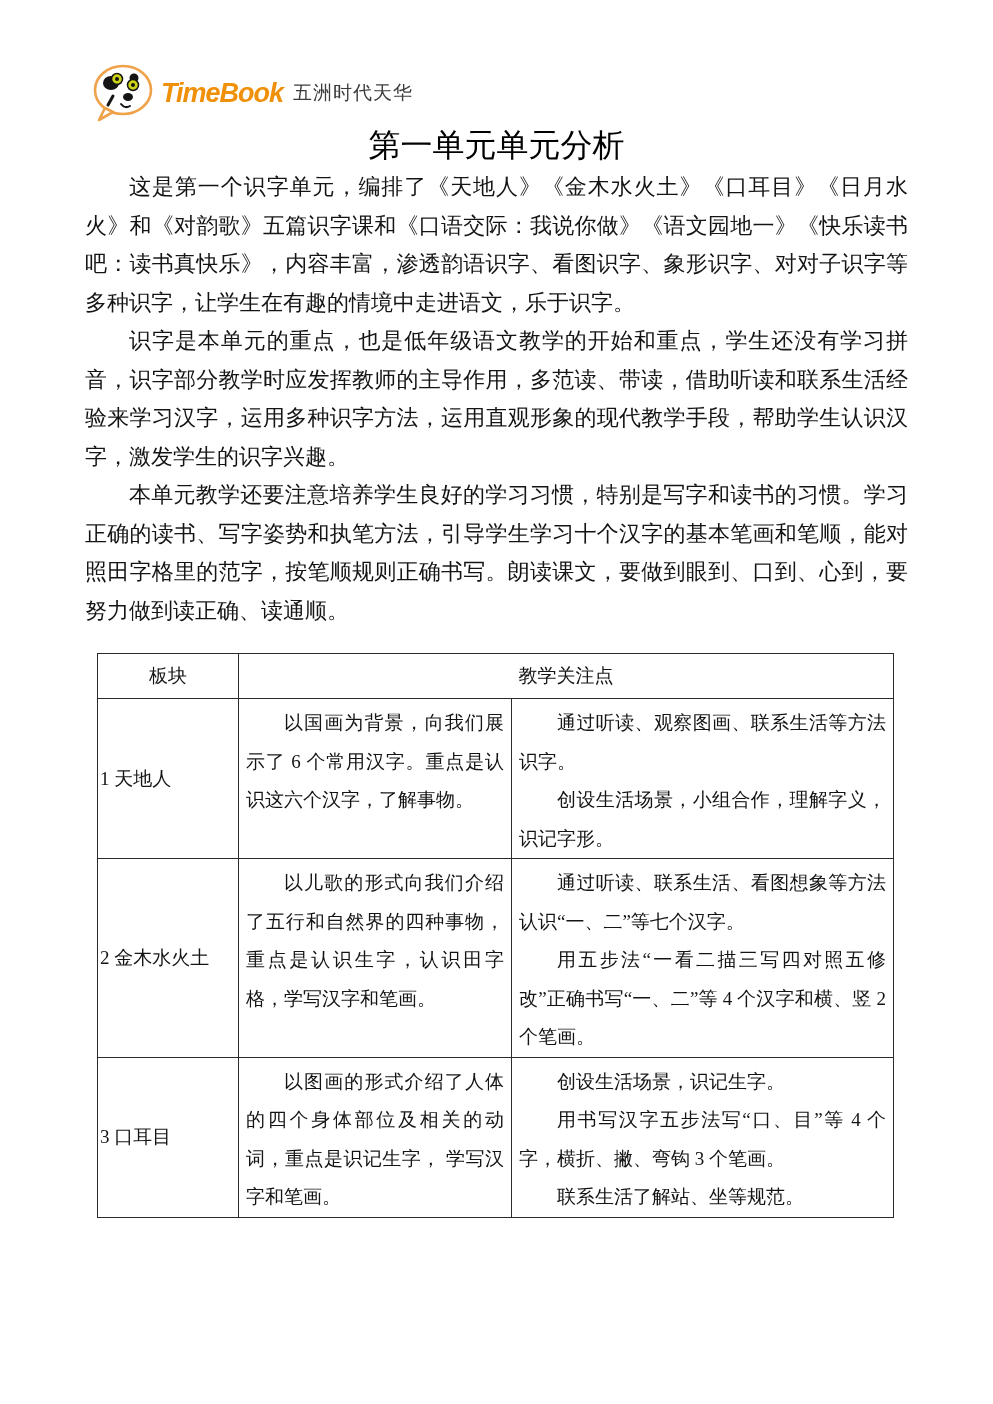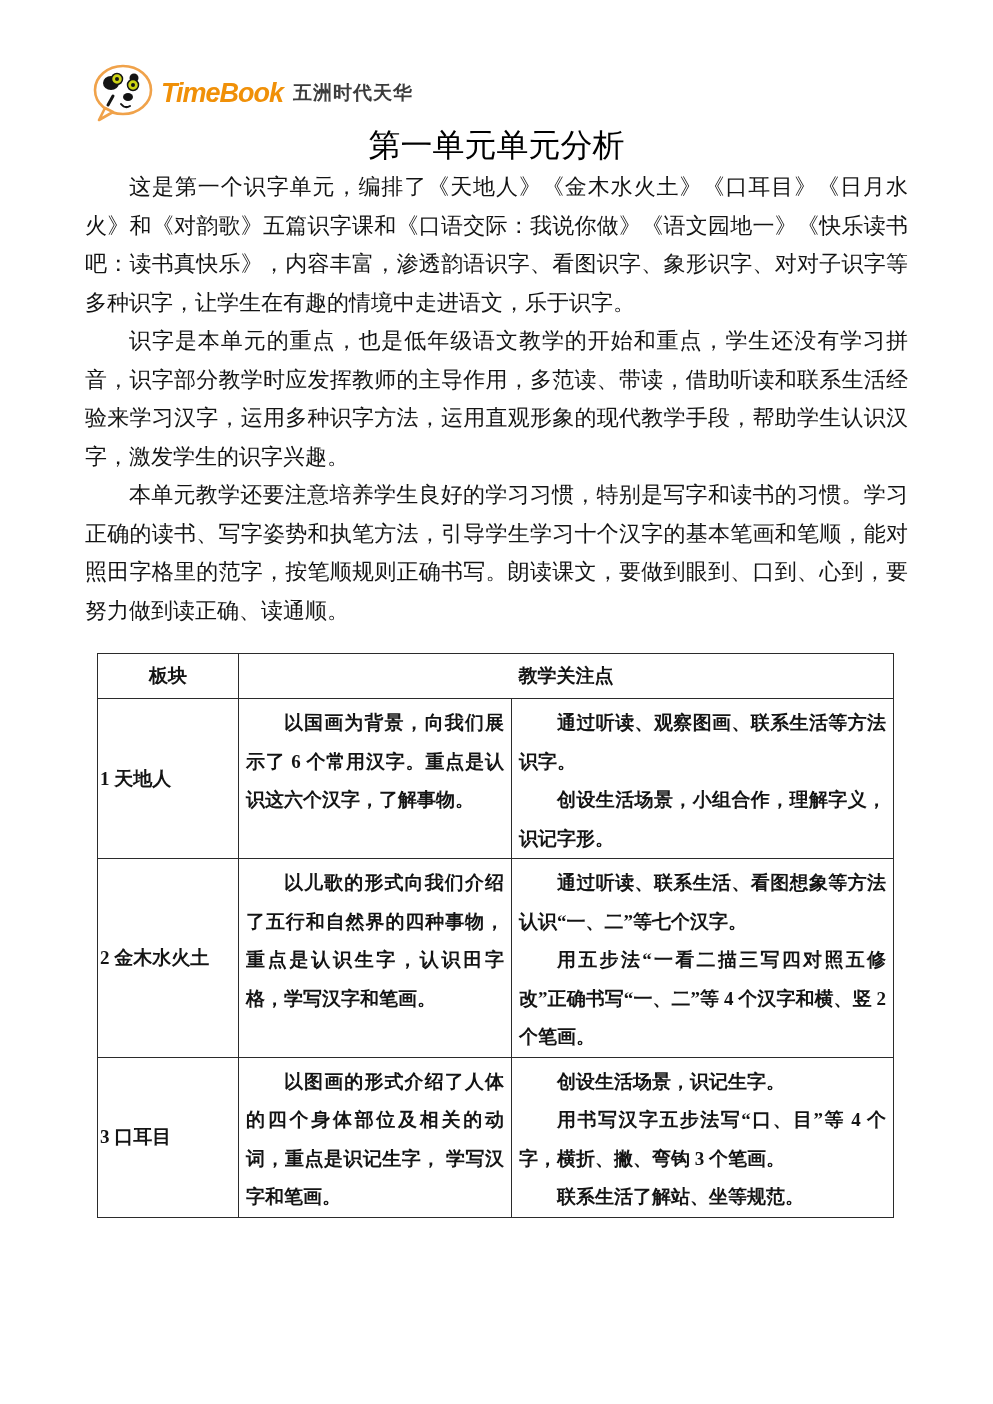--- a/index.html
+++ b/index.html
@@ -31,21 +31,21 @@
   .brand-en {
     font-family: "Liberation Sans", "DejaVu Sans", sans-serif;
     font-weight: bold;
     font-style: italic;
     font-size: 27px;
     color: #f09008;
     letter-spacing: -1px;
   }
   .brand-cn {
     font-family: "DejaVu Sans", "Liberation Sans", sans-serif;
-    font-weight: bold;
+    font-weight: normal;
     font-size: 19px;
     color: #3c3c3c;
     letter-spacing: 1px;
     margin-left: 4px;
   }
 
   
   .doc-title {
     margin: 6px 0 6px 0;
     text-align: center;
@@ -87,21 +87,21 @@
     border-collapse: collapse;
     table-layout: fixed;
     font-size: 19px;
     color: #141414;
   }
   .analysis-table col.c1 { width: 141px; }
   .analysis-table col.c2 { width: 273px; }
   .analysis-table col.c3 { width: 382px; }
   .analysis-table th, .analysis-table td {
     border: 1.5px solid #2b2b2b;
-    font-weight: bold;
+    font-weight: normal;
   }
   .analysis-table th {
     height: 45px;
     text-align: center;
     vertical-align: middle;
   }
   tr.row-a { height: 155px; }
   tr.row-b { height: 194px; }
   tr.row-c { height: 157px; }
   td.cell-module {

